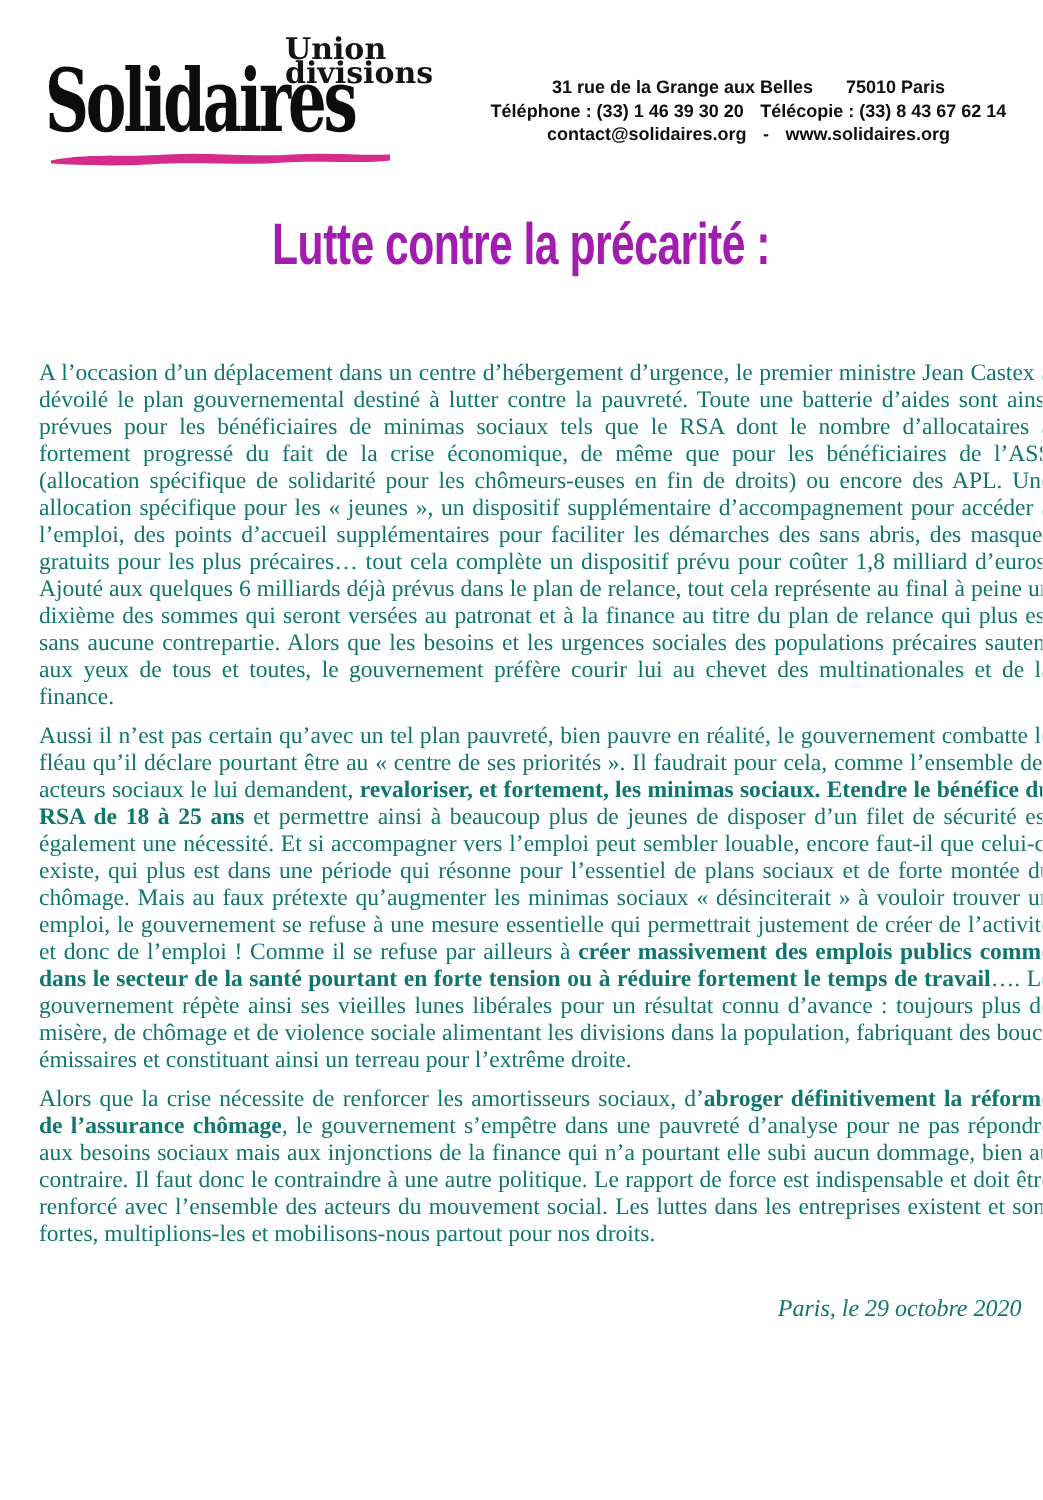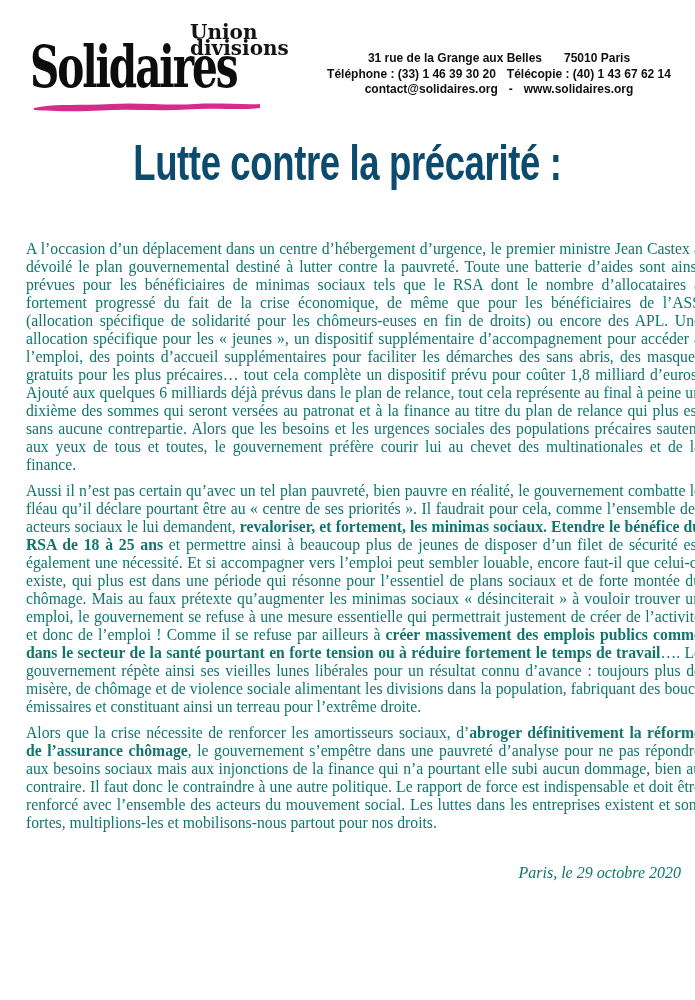--- a/index.html
+++ b/index.html
@@ -26,21 +26,21 @@
     font-size:12px;color:#0f0f0f;
   }
   .contact .row{display:flex;justify-content:center;line-height:15.5px;white-space:nowrap;}
   .contact .row.addr{gap:22px;}
   .contact .row.tel{gap:11px;}
   .contact .row.web{gap:11px;}
   
   .title{
     position:absolute;top:141px;left:0;width:695px;text-align:center;
     font-family:"Liberation Sans",sans-serif;font-weight:700;
-    font-size:50px;line-height:45px;color:#0c4a6e;
+    font-size:39px;line-height:45px;color:#a21caf;
   }
   .title .tline{display:block;height:45px;}
   .title .tline>span{
     display:inline-block;transform:scaleX(.73);transform-origin:center;
     white-space:nowrap;letter-spacing:-.5px;
   }
   
   .doc-body{
     position:absolute;left:26px;top:240px;width:675px;
     font-size:15.7px;line-height:18px;text-align:justify;color:#0f766e;font-family:Liberation Serif, serif;
@@ -69,21 +69,21 @@
                  L229,8 C210,10.5 184,7.5 156,9.5 C128,11.5 100,8.5 70,10.5 C46,12 18,11 3,10 Z"></path>
       </svg>
     </div>
     <div class="contact">
       <div class="row addr">
         <span>31 rue de la Grange aux Belles</span>
         <span>75010 Paris</span>
       </div>
       <div class="row tel">
         <span>Téléphone : (33) 1 46 39 30 20</span>
-        <span>Télécopie : (40) 1 43 67 62 14</span>
+        <span>Télécopie : (33) 8 43 67 62 14</span>
       </div>
       <div class="row web">
         <span>contact@solidaires.org</span>
         <span>-</span>
         <span>www.solidaires.org</span>
       </div>
     </div>
   </div>
 
   <div class="title">

